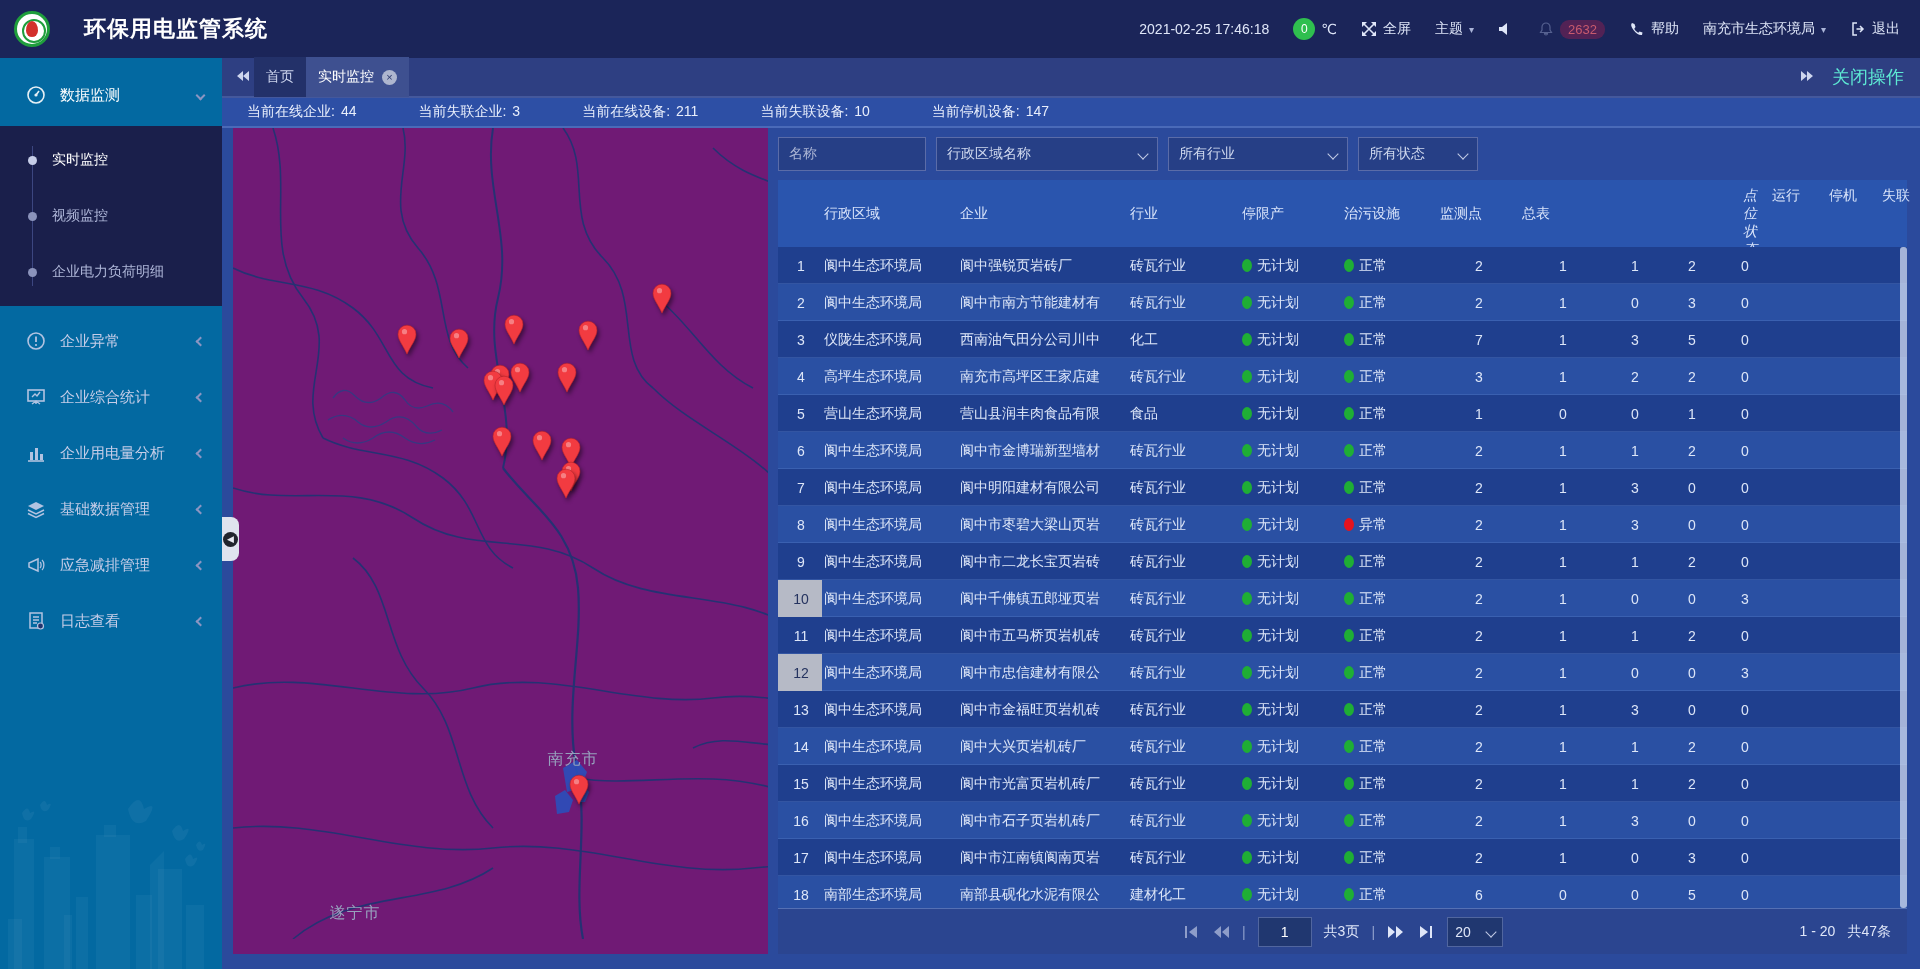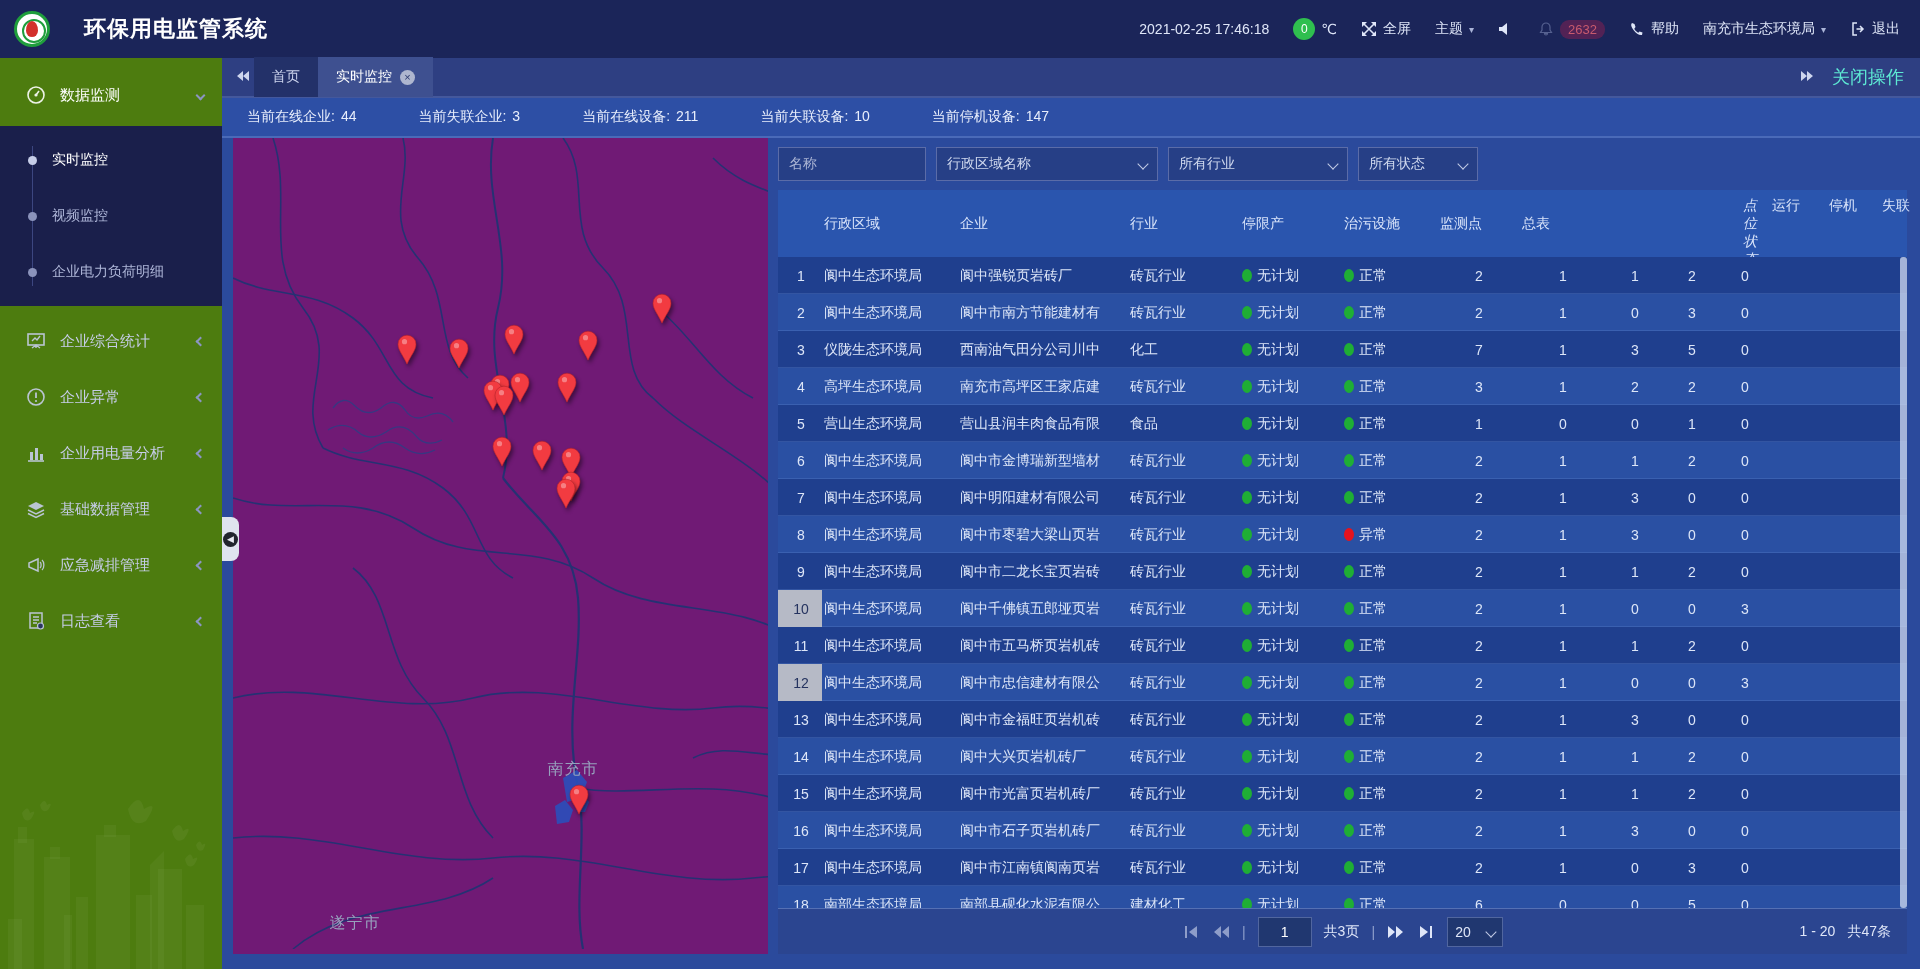--- a/index.html
+++ b/index.html
@@ -16,21 +16,21 @@
   .top-right { display:flex; align-items:center; gap:24px; font-size:14px; color:#dfe6f8; }
   .top-item { display:flex; align-items:center; gap:6px; cursor:pointer; white-space:nowrap; }
   .temp-badge { width:22px; height:22px; border-radius:50%; background:#2fbf4f; color:#fff; font-size:12px; display:flex; align-items:center; justify-content:center; }
   .caret { font-size:10px; color:#aab4d8; }
   .bell-badge { background:rgba(150,30,80,.45); color:#c85a6e; font-size:13px; padding:2px 8px; border-radius:9px; }
   .ticon { width:16px; height:16px; display:inline-block; }
   .ticon svg { width:100%; height:100%; display:block; }
 
   
   .shell { display:flex; height:911px; }
-  .sidebar { width:222px; background:#4d7c0f; position:relative; flex:0 0 auto; padding-top:12px; overflow:hidden; }
+  .sidebar { width:222px; background:#0369a1; position:relative; flex:0 0 auto; padding-top:12px; overflow:hidden; }
   .menu-item { height:50px; display:flex; align-items:center; padding:0 18px 0 26px; color:#c6cde8; font-size:15px; cursor:pointer; margin-bottom:6px; }
   .menu-item .mi-icon { width:20px; height:20px; margin-right:14px; opacity:.9; }
   .mi-icon svg { width:100%; height:100%; display:block; }
   .menu-item .mi-label { flex:1; }
   .menu-item.active-parent { color:#ffffff; }
   .chev { width:7px; height:7px; border-left:2px solid #8b95c2; border-bottom:2px solid #8b95c2; display:inline-block; }
   .chev.down { transform:rotate(-45deg); }
   .chev.left { transform:rotate(45deg); }
   .submenu { background:#1a1f4b; padding:6px 0; margin-bottom:10px; position:relative; }
   .submenu::before { content:""; position:absolute; left:32px; top:20px; bottom:20px; width:1px; background:#3c4680; }
@@ -40,28 +40,28 @@
   .sub-item.active::before { background:#c6cde8; }
   .skyline { position:absolute; bottom:0; left:0; width:222px; height:200px; opacity:.55; }
   .collapse-handle { position:absolute; left:222px; top:517px; width:17px; height:44px; background:#dfe3ee; border-radius:0 8px 8px 0; z-index:40; display:flex; align-items:center; justify-content:center; cursor:pointer; }
   .collapse-handle .knob { width:15px; height:15px; border-radius:50%; background:#21242d; color:#e8eaf2; font-size:9px; display:flex; align-items:center; justify-content:center; }
 
   
   .main { flex:1; display:flex; flex-direction:column; background:#2b4a9c; min-width:0; }
   .tabstrip { height:40px; background:#2e3f82; display:flex; align-items:center; border-bottom:2px solid #44589c; padding:0 16px 0 10px; }
   .tab-arrow { color:#cdd5ee; width:22px; text-align:center; cursor:pointer; }
   .tab-arrow svg { width:14px; height:12px; }
-  .tab { height:40px; display:flex; align-items:center; padding:0 18px; font-size:14px; color:#cdd5ee; cursor:pointer; gap:8px; }
+  .tab { height:40px; display:flex; align-items:center; padding:0 12px; font-size:14px; color:#cdd5ee; cursor:pointer; gap:8px; }
   .tab.inactive { background:#233169; }
   .tab.active { background:#3e5090; color:#ffffff; }
   .tab-close { width:15px; height:15px; border-radius:50%; background:#aeb6cf; color:#2c3a6e; font-size:11px; line-height:15px; text-align:center; display:inline-block; }
   .tabstrip .spacer { flex:1; }
   .close-ops { color:#5eead4; font-size:18px; margin-left:14px; cursor:pointer; }
 
-  .statsbar { height:40px; background:#2d4fa5; border-bottom:2px solid #4a6ab8; display:flex; align-items:center; padding-left:25px; gap:62px; font-size:14px; color:#e8eefc; }
+  .statsbar { height:30px; background:#2d4fa5; border-bottom:2px solid #4a6ab8; display:flex; align-items:center; padding-left:25px; gap:62px; font-size:14px; color:#e8eefc; }
   .stat { display:flex; gap:6px; }
 
   .content { flex:1; display:flex; padding:0 13px 15px 11px; gap:10px; min-height:0; }
 
   
   .map { width:535px; flex:0 0 auto; background:#701a75; position:relative; overflow:hidden; }
   .map-lines { position:absolute; left:0; top:0; }
   .city-label { position:absolute; transform:translate(-50%,-50%); color:#97a1bd; font-size:16px; letter-spacing:1px; white-space:nowrap; }
   .pin { position:absolute; width:24px; height:32px; transform:translate(-50%,-62%); filter:drop-shadow(2px 3px 2px rgba(0,0,0,.45)); }
   .pin svg { width:100%; height:100%; display:block; }
@@ -195,37 +195,37 @@
       <div class="sub-item">
           <span>视频监控</span>
         </div>
       <div class="sub-item">
           <span>企业电力负荷明细</span>
         </div>
     </div>
     <div class="menu-item">
       <span class="mi-icon">
           <svg viewBox="0 0 20 20">
+            <circle cx="10" cy="10" r="8" fill="none" stroke="#c6cde8" stroke-width="1.6"></circle>
+            <path d="M10 5.5v5.5" stroke="#c6cde8" stroke-width="1.8"></path>
+            <circle cx="10" cy="14" r="1.1" fill="#c6cde8"></circle>
+          </svg>
+        </span>
+      <span class="mi-label">企业异常</span>
+      <span class="chev left"></span>
+    </div>
+    <div class="menu-item">
+      <span class="mi-icon">
+          <svg viewBox="0 0 20 20">
             <rect x="2" y="3" width="16" height="11" fill="none" stroke="#c6cde8" stroke-width="1.6"></rect>
             <path d="M10 14v3M6 17l4-3 4 3" stroke="#c6cde8" stroke-width="1.4" fill="none"></path>
             <path d="M6 10l3-3 2 2 3-4" stroke="#c6cde8" stroke-width="1.4" fill="none"></path>
           </svg>
         </span>
       <span class="mi-label">企业综合统计</span>
-      <span class="chev left"></span>
-    </div>
-    <div class="menu-item">
-      <span class="mi-icon">
-          <svg viewBox="0 0 20 20">
-            <circle cx="10" cy="10" r="8" fill="none" stroke="#c6cde8" stroke-width="1.6"></circle>
-            <path d="M10 5.5v5.5" stroke="#c6cde8" stroke-width="1.8"></path>
-            <circle cx="10" cy="14" r="1.1" fill="#c6cde8"></circle>
-          </svg>
-        </span>
-      <span class="mi-label">企业异常</span>
       <span class="chev left"></span>
     </div>
     <div class="menu-item">
       <span class="mi-icon">
           <svg viewBox="0 0 20 20">
             <path d="M2 18h16" stroke="#c6cde8" stroke-width="1.6"></path>
             <rect x="4" y="9" width="3" height="8" fill="#c6cde8"></rect>
             <rect x="9" y="5" width="3" height="12" fill="#c6cde8"></rect>
             <rect x="14" y="11" width="3" height="6" fill="#c6cde8"></rect>
           </svg>

